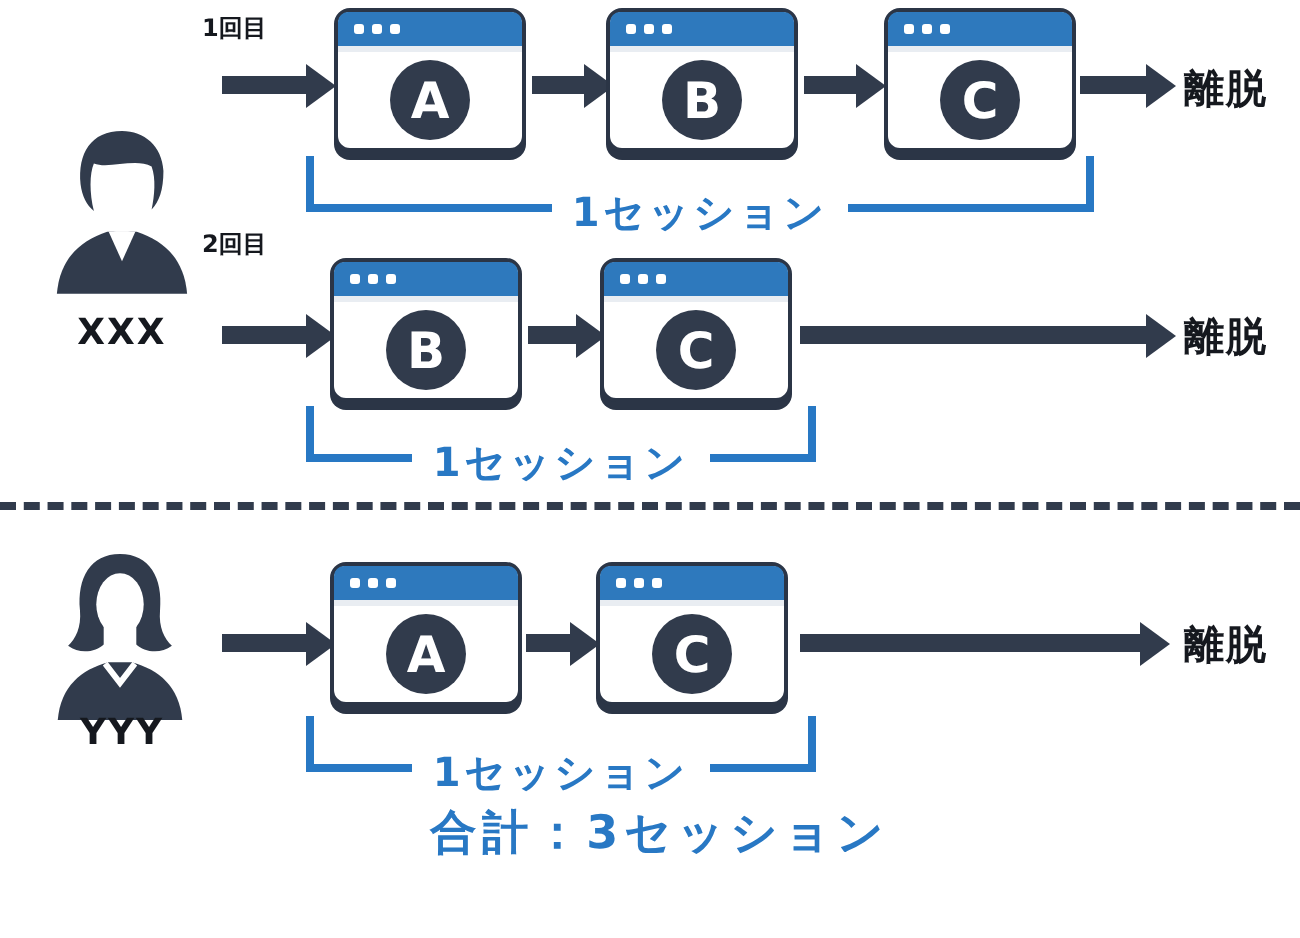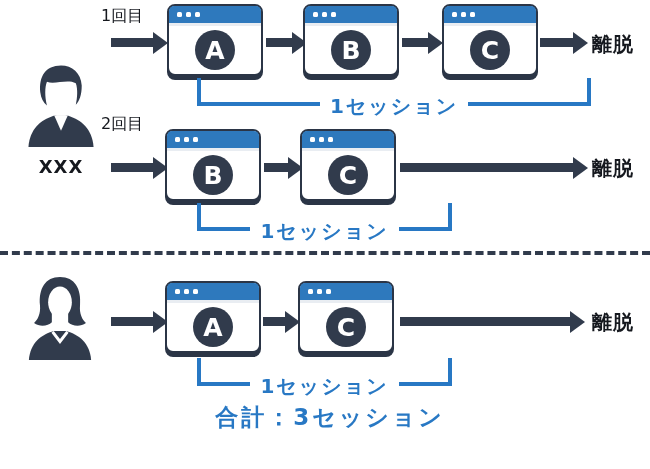--- a/index.html
+++ b/index.html
@@ -33,25 +33,25 @@
     display:flex;align-items:center;justify-content:center;
   }
   
   .arrow{position:absolute;height:9px;background:var(--navy);}
   .arrow::after{
     content:"";position:absolute;right:-15px;top:50%;transform:translateY(-50%);
     border-left:15px solid var(--navy);
     border-top:11px solid transparent;border-bottom:11px solid transparent;
   }
   
-  .visit-label{position:absolute;font-weight:normal;font-size:16px;color:var(--ink);line-height:1;}
+  .visit-label{position:absolute;font-weight:bold;font-size:12px;color:var(--ink);line-height:1;}
   .exit-label{position:absolute;font-weight:bold;font-size:20px;color:var(--ink);line-height:1;letter-spacing:1px;}
   .user-label{position:absolute;font-weight:bold;font-size:18px;color:var(--ink);text-align:center;width:70px;line-height:1;letter-spacing:1px;}
   
-  .bracket{position:absolute;display:flex;align-items:flex-end;height:24px;margin-left:44px;}
+  .bracket{position:absolute;display:flex;align-items:flex-end;height:24px;}
   .bseg{flex:1;height:24px;border-bottom:4px solid var(--accent);}
   .bleft{border-left:4px solid var(--accent);}
   .bright{border-right:4px solid var(--accent);}
   .blabel{
     font-weight:bold;font-size:20px;color:var(--accent);
     padding:0 10px;margin-bottom:-10px;letter-spacing:2px;line-height:1;white-space:nowrap;
   }
   .divider{position:absolute;left:0;width:650px;border-top:4px dashed var(--navy);}
   .total-label{
     position:absolute;left:10px;width:640px;text-align:center;
@@ -155,20 +155,21 @@
 
   <div class="divider" style="top:251px"></div>
 
   <svg class="person" style="left:22px;top:274px;width:76px;height:86px" viewBox="0 0 100 116">
     <path d="M50,4 C30,4 21,20 23,42 C24,54 20,61 15,66 C23,72 34,70 39,65 L39,40 C43,32 57,32 61,40 L61,65 C66,70 77,72 85,66 C80,61 76,54 77,42 C79,20 70,4 50,4 Z" fill="#313b4c"></path>
     <path d="M8,116 C10,93 24,82 42,77 L58,77 C76,82 90,93 92,116 Z" fill="#313b4c"></path>
     <rect x="43" y="56" width="14" height="18" rx="4" fill="#ffffff"></rect>
     <ellipse cx="50" cy="38" rx="16" ry="21" fill="#ffffff"></ellipse>
     <path d="M40,78 L50,91 L60,78" stroke="#ffffff" stroke-width="4" fill="none"></path>
   </svg>
+  <div class="user-label" style="left:26px;top:358px">YYY</div>
 
   <div class="arrow" style="left:111px;top:317px;width:42px"></div>
 
   <div class="win" style="left:165px;top:281px">
     <div class="win-bar">
       <span class="dot"></span>
       <span class="dot"></span>
       <span class="dot"></span>
     </div>
     <div class="win-body">

